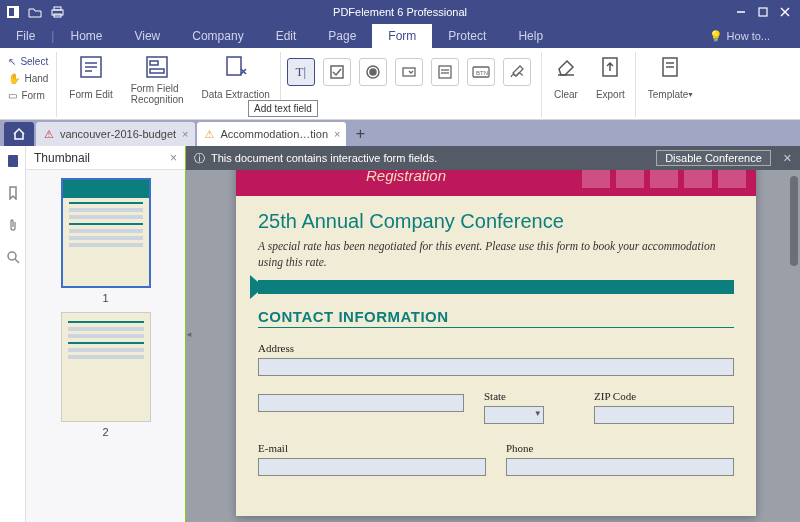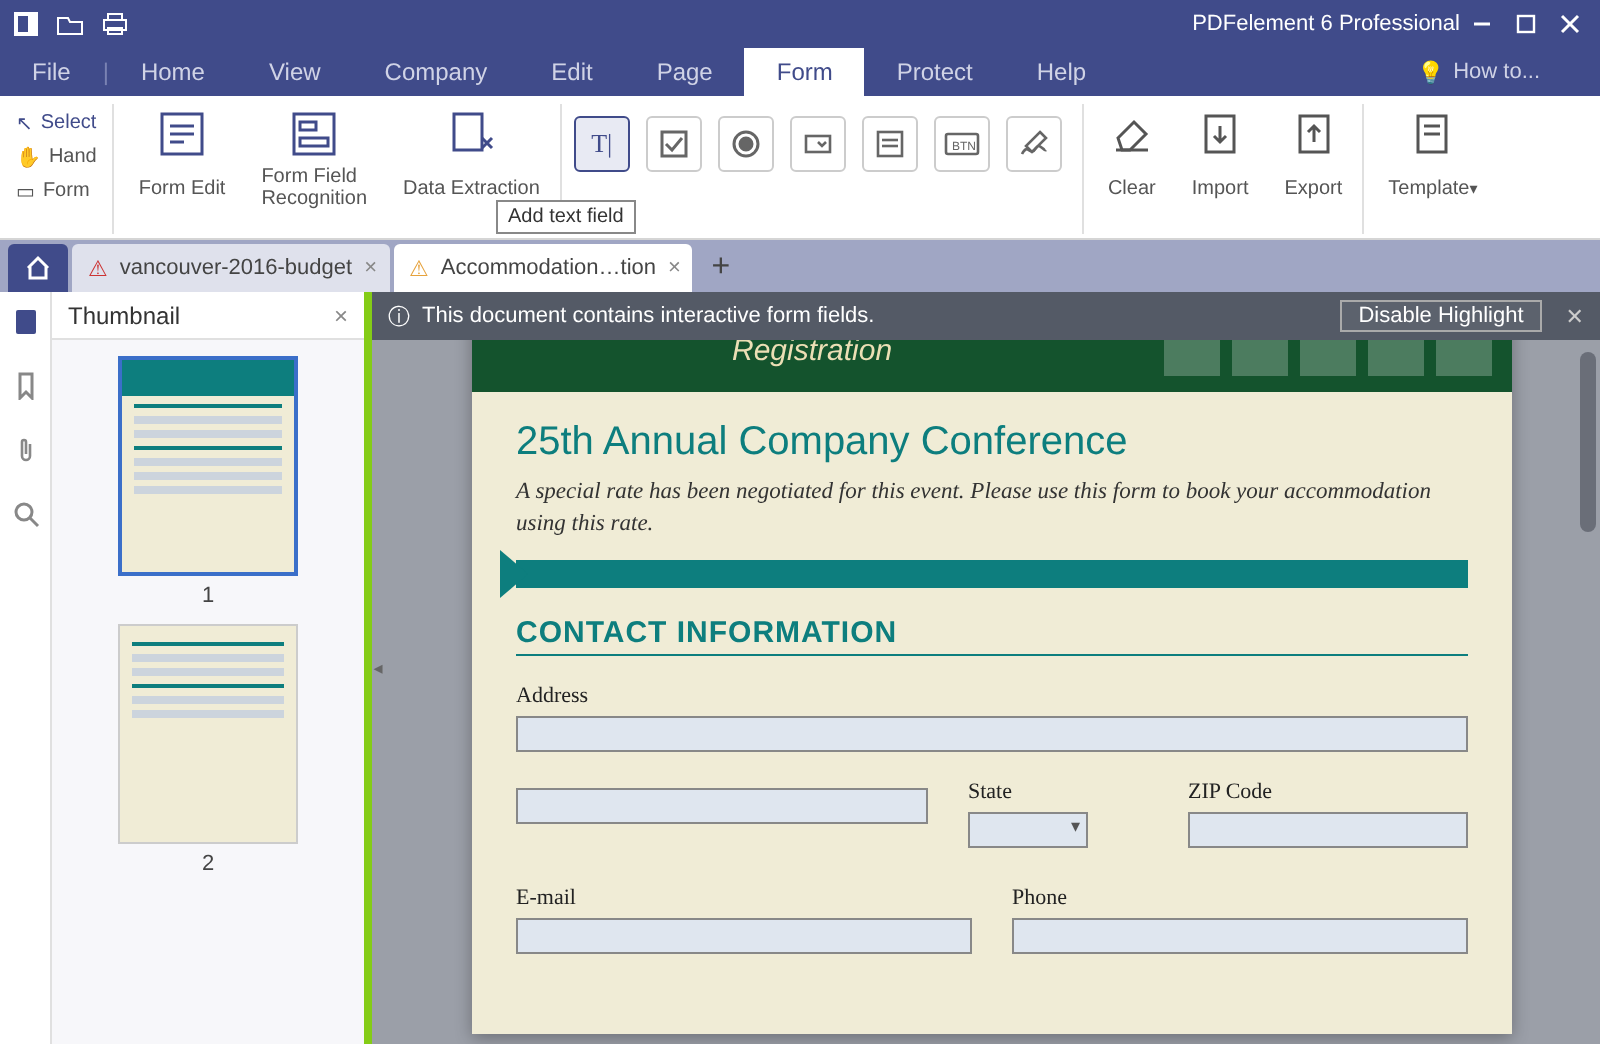--- a/index.html
+++ b/index.html
@@ -1,19 +1,19 @@
 <!DOCTYPE html>
 <html><head>
 <meta charset="utf-8">
 <style>
 * { margin:0; padding:0; box-sizing:border-box; font-family:"Segoe UI",Arial,sans-serif; }
 html,body { width:800px; height:522px; overflow:hidden; background:#fff; }
 .titlebar { height:24px; background:#404b8a; color:#fff; display:flex; align-items:center; font-size:11px; padding:0 4px; }
 .titlebar .ticon { width:18px; height:18px; display:flex; align-items:center; justify-content:center; margin-right:4px; }
-.titlebar .tspacer { flex:1; text-align:right; }
+.titlebar .tspacer { flex:1; text-align:center; }
 .titlebar .winbtn { width:22px; height:18px; display:flex; align-items:center; justify-content:center; cursor:pointer; }
 .menubar { height:24px; background:#404b8a; color:#d0d3e6; display:flex; align-items:center; font-size:12px; }
 .menubar .mitem { padding:0 16px; height:100%; display:flex; align-items:center; cursor:pointer; }
 .menubar .mitem.active { background:#fff; color:#404b8a; }
 .menubar .howto { margin-left:auto; padding-right:30px; display:flex; align-items:center; gap:4px; font-size:11px; }
 .ribbon { height:72px; background:#fff; border-bottom:1px solid #d5d5d5; display:flex; padding:4px 8px 2px 8px; gap:6px; position:relative; }
 .rgroup { display:flex; flex-direction:column; align-items:center; padding:0 6px; font-size:10px; color:#555; gap:1px;}
 .rgroup.sep { border-right:1px solid #e0e0e0; padding-right:10px;}
 .rgroup .icon { height:30px; display:flex; align-items:center; justify-content:center; color:#404b8a;}
 .rgroup .lbl { line-height:11px; min-height:22px; display:flex; align-items:center;}
@@ -26,34 +26,34 @@
 .tabbar { height:26px; background:#a0a6c4; display:flex; align-items:flex-end; padding-left:4px; }
 .tabbar .hometab { width:30px; height:24px; background:#404b8a; color:#fff; display:flex; align-items:center; justify-content:center; border-radius:3px 3px 0 0; margin-right:2px;}
 .doctab { height:24px; background:#dfe1ec; border-radius:3px 3px 0 0; display:flex; align-items:center; padding:0 6px 0 8px; font-size:11px; color:#444; margin-right:2px; gap:6px; cursor:pointer; min-width:120px;}
 .doctab.active { background:#fff; }
 .doctab .close { color:#888; cursor:pointer; }
 .addtab { width:24px; height:24px; display:flex; align-items:center; justify-content:center; color:#444; cursor:pointer;}
 .workarea { display:flex; height:376px; }
 .sidebar { width:26px; background:#fff; border-right:1px solid #e0e0e0; display:flex; flex-direction:column; align-items:center; padding-top:6px; gap:14px; color:#777;}
 .sidebar .sicon { width:18px; height:18px; cursor:pointer; display:flex; align-items:center; justify-content:center;}
 .sidebar .sicon.active { color:#404b8a; }
-.thumbpanel { width:160px; background:#f7f7fa; border-right:4px solid #84cc16; display:flex; flex-direction:column; }
+.thumbpanel { width:160px; background:#f7f7fa; border-right:1px solid #84cc16; display:flex; flex-direction:column; }
 .thumbhead { height:24px; background:#fff; border-bottom:1px solid #e0e0e0; display:flex; align-items:center; padding:0 8px; font-size:12px; color:#333;}
 .thumbhead .tclose { margin-left:auto; color:#888; cursor:pointer;}
 .thumbs { flex:1; overflow:auto; padding:8px 0; display:flex; flex-direction:column; align-items:center; gap:8px;}
 .thumb { width:90px; }
 .thumb .timg { width:90px; height:110px; background:#f0ecd6; border:1px solid #ccc; position:relative; overflow:hidden;}
 .thumb.sel .timg { border:2px solid #3b6fc9; }
 .thumb .tnum { text-align:center; font-size:11px; color:#444; margin-top:4px;}
 .docview { flex:1; background:#9b9fa8; position:relative; overflow:hidden; }
 .notifybar { position:absolute; top:0; left:0; right:0; height:24px; background:#545a66; color:#fff; display:flex; align-items:center; padding:0 8px; font-size:11px; z-index:5;}
 .notifybar .nbtn { margin-left:auto; border:1px solid #aaa; padding:1px 8px; font-size:11px; cursor:pointer; background:rgba(255,255,255,0.05);}
 .notifybar .nclose { margin-left:12px; cursor:pointer; color:#ccc;}
 .page { position:absolute; top:0; left:50px; width:520px; background:#f0ecd6; box-shadow:0 2px 8px rgba(0,0,0,0.3); padding-bottom:40px;}
-.phead { height:50px; background:#14532d; position:relative; overflow:hidden;}
+.phead { height:50px; background:#be185d; position:relative; overflow:hidden;}
 .phead .htxt { position:absolute; left:130px; top:4px; color:#fff; font-family:Georgia,serif;}
 .phead .htxt .h1 { font-size:15px; opacity:.25;}
 .phead .htxt .h2 { font-size:15px; color:#ecdfb5; font-style:italic;}
 .phead .icons { position:absolute; right:10px; top:6px; display:flex; gap:6px; opacity:.4;}
 .phead .icons div { width:28px; height:36px; background:#fff; opacity:.6;}
 .pbody { padding:14px 22px 0 22px; }
 .ptitle { color:#0d7e7e; font-size:20px; font-weight:normal; font-family:Arial,sans-serif;}
 .psub { font-family:Georgia,serif; font-style:italic; font-size:11.5px; color:#333; margin-top:6px; line-height:1.35;}
 .tagbar { margin-top:10px; height:14px; background:#0d7e7e; position:relative;}
 .tagbar::before { content:""; position:absolute; left:-8px; top:-5px; width:0; height:0; border:12px solid transparent; border-left:14px solid #0d7e7e; border-right:0;}
@@ -222,29 +222,20 @@
 
   <div class="rgroup">
     <div class="icon">
         <svg width="24" height="24" fill="none" stroke="#555" stroke-width="1.5">
           <path d="M5 14l8-8 6 6-8 8H7z"></path>
           <line x1="4" y1="20" x2="20" y2="20"></line>
         </svg>
       </div>
     <div class="lbl">Clear</div>
   </div>
-  <div class="rgroup">
-    <div class="icon">
-        <svg width="24" height="24" fill="none" stroke="#555" stroke-width="1.5">
-          <rect x="5" y="3" width="14" height="18"></rect>
-          <path d="M12 8v8M9 13l3 3 3-3"></path>
-        </svg>
-      </div>
-    <div class="lbl">Import</div>
-  </div>
   <div class="rgroup sep">
     <div class="icon">
         <svg width="24" height="24" fill="none" stroke="#555" stroke-width="1.5">
           <rect x="5" y="3" width="14" height="18"></rect>
           <path d="M12 16V8M9 11l3-3 3 3"></path>
         </svg>
       </div>
     <div class="lbl">Export</div>
   </div>
   <div class="rgroup">
@@ -339,21 +330,21 @@
         <div class="tnum">2</div>
       </div>
     </div>
   </div>
 
   <div class="docview">
     <div class="splitter">◂</div>
     <div class="notifybar">
       <span style="margin-right:6px">ⓘ</span>
       <span>This document contains interactive form fields.</span>
-      <span class="nbtn">Disable Highlight</span>
+      <span class="nbtn">Disable Conference</span>
       <span class="nclose">✕</span>
     </div>
     <div class="scrollthumb"></div>
 
     <div class="page">
       <div class="phead">
         <div class="htxt">
           <div class="h1">Accommodation</div>
           <div class="h2">Registration</div>
         </div>

